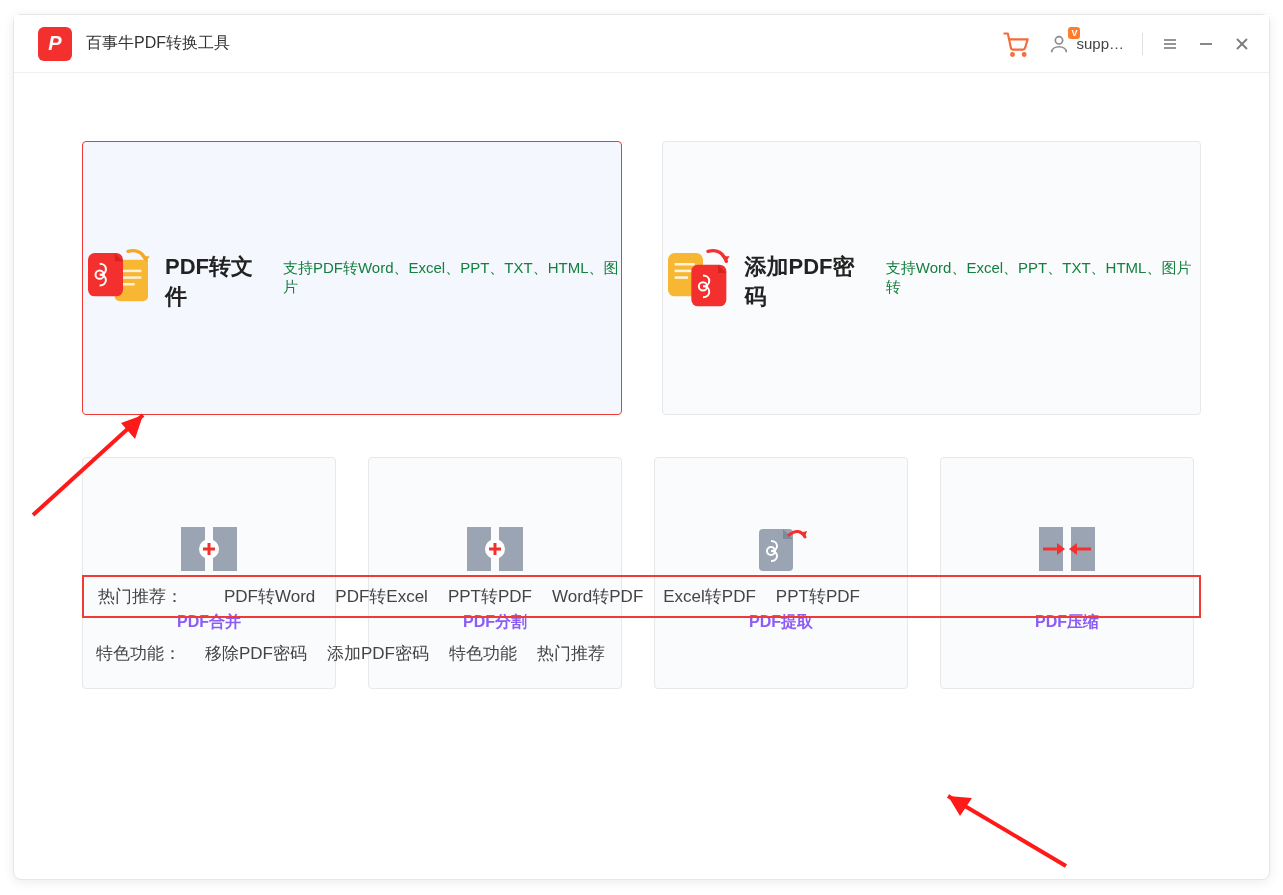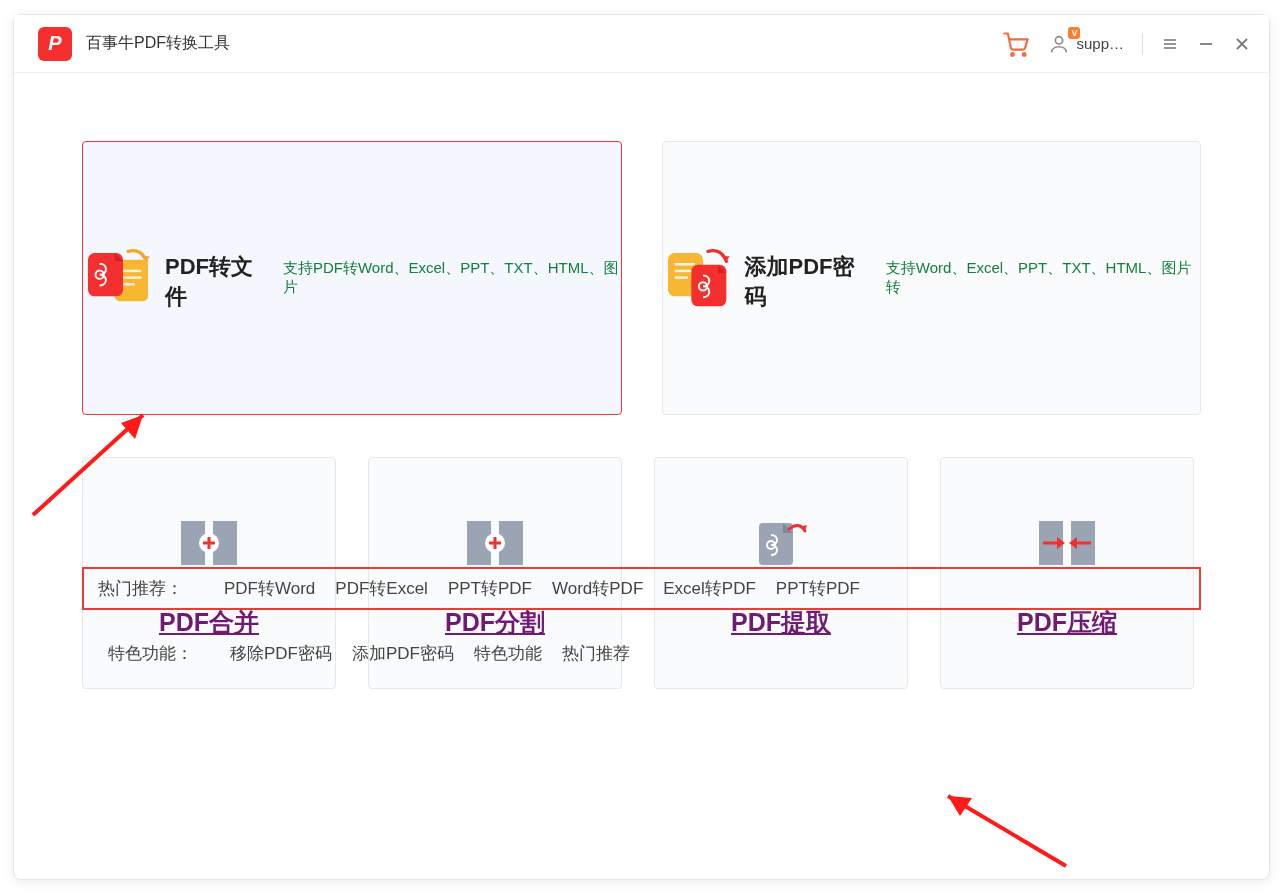--- a/index.html
+++ b/index.html
@@ -68,33 +68,33 @@
   .big-sub { font-size:15px; color:#15803d; }
   .row-small { display:flex; gap:32px; margin-top:42px; }
   .card-small {
     width:254px; height:232px;
     border:1px solid #e8e8e8;
     border-radius:4px;
     background:#fafbfd;
     display:flex; flex-direction:column; align-items:center; justify-content:center;
     gap:28px; cursor:pointer;
   }
-  .small-title { font-size:25px; font-weight:700; color:#701a75;text-decoration:underline; }
+  .small-title { font-size:16px; font-weight:700; color:#8b5cf6; }
   .icon-wrap { width:70px; height:70px; display:flex; align-items:center; justify-content:center; }
   
   .footer-sec { position:absolute; bottom:24px; left:68px; right:68px; }
   .hot-box {
     border:2px solid #f03a36;
     padding:8px 14px;
     display:flex; gap:26px; align-items:center;
     font-size:17px; color:#444;
   }
   .hot-box .links, .feat-row .links { display:flex; gap:20px; flex-wrap:wrap; }
   .hot-box a, .feat-row a { color:#444; text-decoration:none; cursor:pointer; }
-  .feat-row { display:flex; gap:22px; align-items:center; font-size:17px; color:#444; margin-top:32px; padding:0 26px; }
+  .feat-row { display:flex; gap:9px; align-items:center; font-size:17px; color:#444; margin-top:24px; padding:0 14px; }
   .label-col { width:100px; }
   
   .arrow { position:absolute; pointer-events:none; }
   .arrow svg { display:block; }
   .arrow1 { left:23px; top:405px; }
   .arrow2 { left:936px; top:786px; }
 </style>
 </head>
 <body>
 

